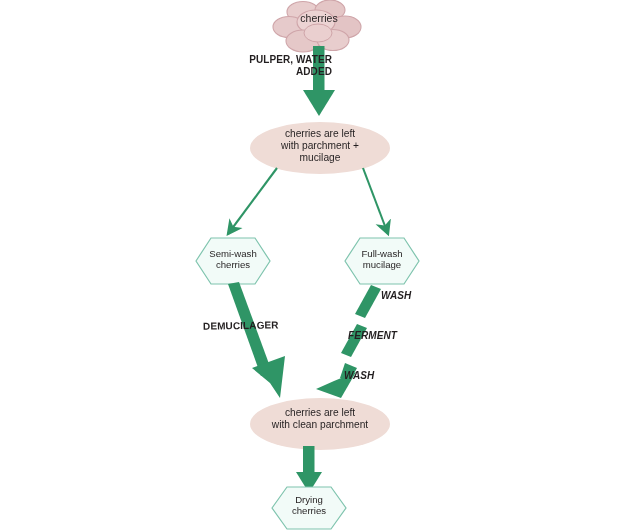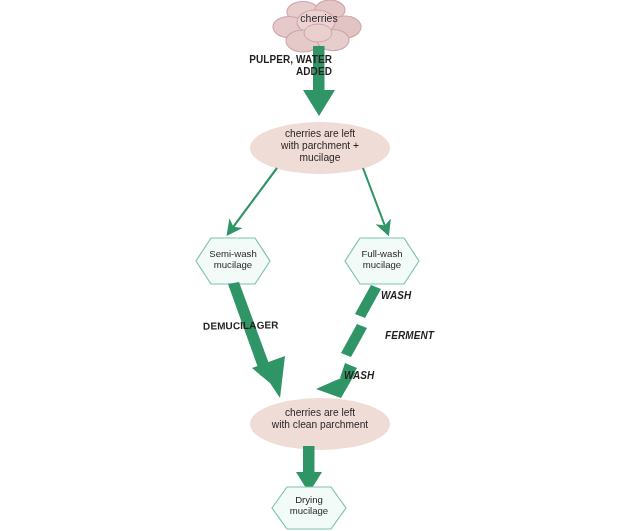--- a/index.html
+++ b/index.html
@@ -96,21 +96,21 @@
   .lbl-demu {
     left: 203px;
     top: 320px;
     transform: rotate(-1deg);
   }
   .lbl-wash1 {
     left: 381px;
     top: 290px;
   }
   .lbl-ferment {
-    left: 385px;
+    left: 348px;
     top: 330px;
   }
   .lbl-wash2 {
     left: 344px;
     top: 370px;
   }
 </style>
 </head>
 <body>
 
@@ -170,30 +170,30 @@
     <polygon points="272,508 287,487 331,487 346,508 331,529 287,529" fill="#f2fbf8" stroke="#7fc4ae" stroke-width="1.2"></polygon>
   </svg>
 
   <div class="node-label lbl-cherries">cherries</div>
 
   <div class="node-label lbl-oval1">cherries are left
 with parchment +
 mucilage</div>
 
   <div class="node-label lbl-hexL">Semi-wash
-mucilage</div>
+cherries</div>
 
   <div class="node-label lbl-hexR">Full-wash
 mucilage</div>
 
   <div class="node-label lbl-oval2">cherries are left
 with clean parchment</div>
 
   <div class="node-label lbl-hexD">Drying
-mucilage</div>
+cherries</div>
 
   <div class="edge-label lbl-pulper">PULPER, WATER
 ADDED</div>
 
   <div class="edge-label lbl-demu">DEMUCILAGER</div>
 
   <div class="edge-label italic lbl-wash1">WASH</div>
 
   <div class="edge-label italic lbl-ferment">FERMENT</div>
 

